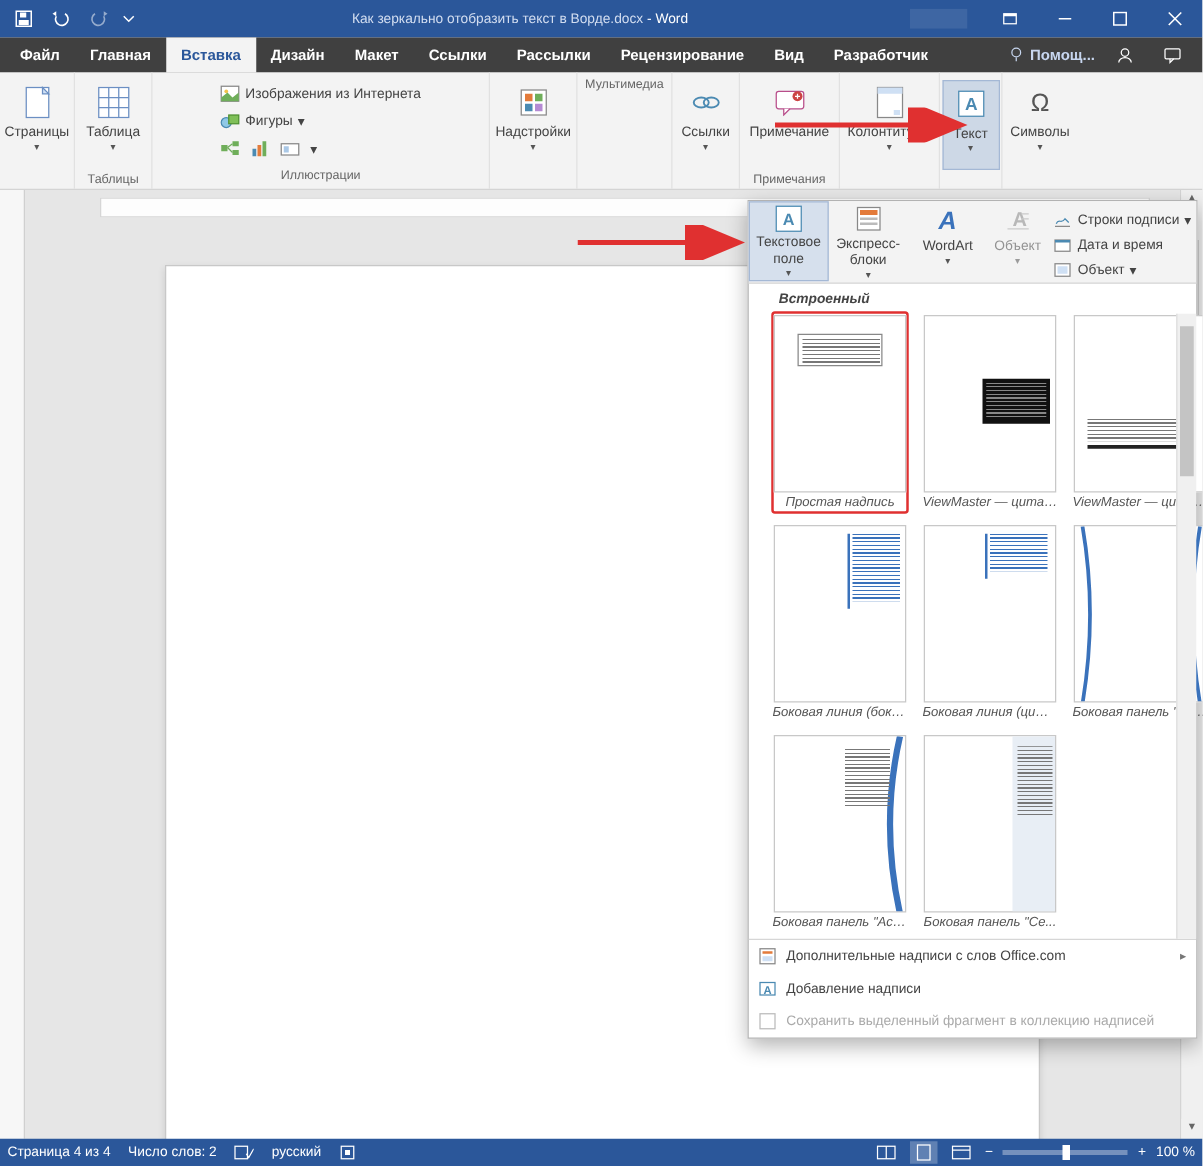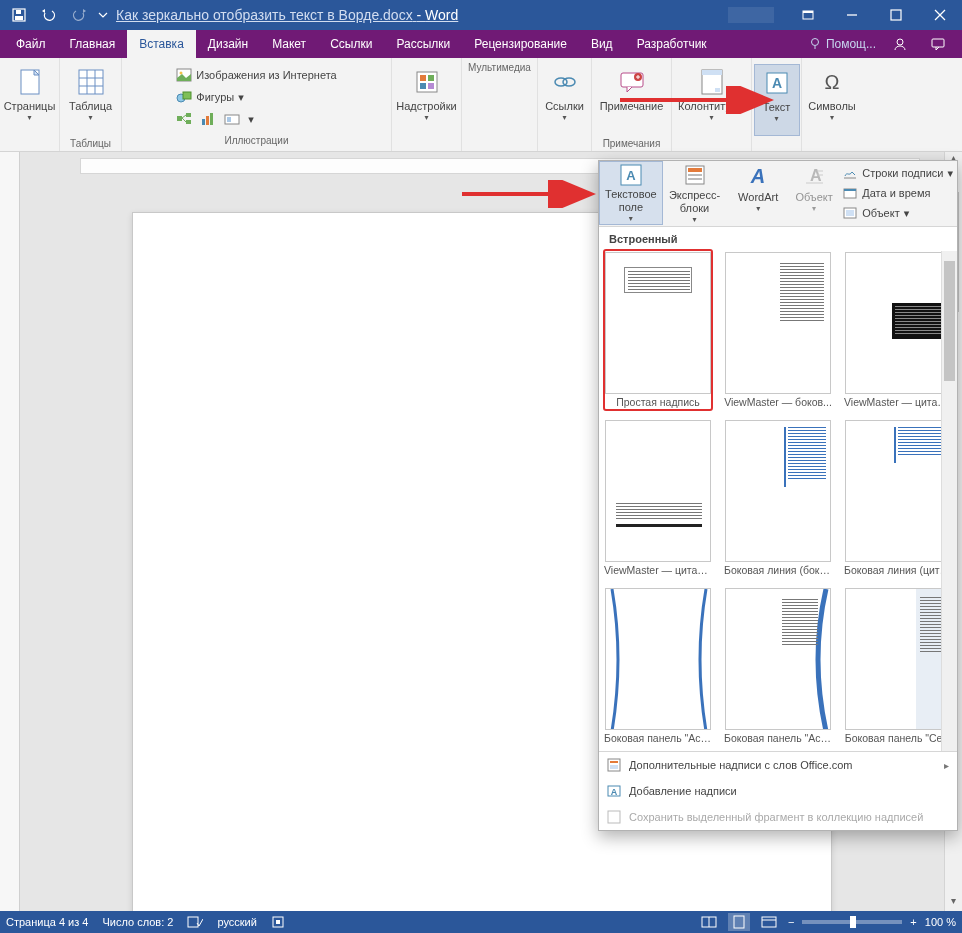--- a/index.html
+++ b/index.html
@@ -2,44 +2,44 @@
 <html><head>
 <meta charset="utf-8">
 <style>
   * { box-sizing: border-box; margin: 0; padding: 0; font-family: "Segoe UI", Tahoma, sans-serif; }
   body { width: 962px; height: 933px; background: #e6e6e6; overflow: hidden; position: relative; }
   
   
   .titlebar { height: 30px; background: #2b579a; display: flex; align-items: center; color: #fff; font-size: 12px; }
   .qat { display: flex; align-items: center; padding: 0 6px; gap: 4px; }
   .qat .icon-btn { width: 26px; height: 26px; display: flex; align-items: center; justify-content: center; cursor: pointer; }
-  .title-text { flex: 1; text-align: left; color: #d2ddf0; font-size: 14px; white-space: nowrap; overflow: hidden; text-decoration: underline; }
+  .title-text { flex: 1; text-align: center; color: #d2ddf0; font-size: 11px; white-space: nowrap; overflow: hidden; }
   .title-text .suffix { color:#fff; }
   .win-controls { display: flex; }
   .win-controls .icon-btn { width: 44px; height: 30px; display: flex; align-items: center; justify-content: center; cursor: pointer; }
   .acct { width:70px; height:30px; display:flex; align-items:center; justify-content:center; }
   
   
-  .tabs { height: 28px; background: #701a75; display: flex; align-items: flex-end; color: #fff; font-size: 12px; padding-left: 4px; }
+  .tabs { height: 28px; background: #404040; display: flex; align-items: flex-end; color: #fff; font-size: 12px; padding-left: 4px; font-weight: bold; }
   .tab { padding: 0 12px; height: 28px; line-height: 28px; cursor: pointer; }
   .tab.active { background: #f3f3f3; color: #2b579a; }
   .tabs .right-zone { margin-left:auto; display:flex; align-items:center; gap:10px; padding-right:10px; }
   .tabs .right-zone .icon-btn { width:28px; height:28px; display:flex; align-items:center; justify-content:center; cursor:pointer; }
   .tabs .tell-me { display:flex; align-items:center; gap:4px; color:#c7d6ef; cursor:text; }
   
   
   .ribbon { background: #f3f3f3; border-bottom: 1px solid #d4d4d4; display: flex; height: 94px; }
   .ribbon-group { border-right: 1px solid #e1e1e1; display:flex; flex-direction:column; align-items:center; padding: 2px 4px; }
   .ribbon-group .controls { flex:1; display:flex; align-items:flex-start; gap:2px; padding-top:4px; }
   .ribbon-group .group-label { font-size: 10px; color:#666; height:16px; line-height:16px; text-align:center; }
   .big-btn { display:flex; flex-direction:column; align-items:center; justify-content:flex-start; width:68px; height:72px; padding-top:2px; cursor:pointer; font-size:11px; color:#444; text-align:center; line-height:1.2; }
   .big-btn.selected { background:#cdd8e6; border:1px solid #a4b8d5; }
   .big-btn .glyph { width:32px; height:32px; margin-bottom:2px; display:flex; align-items:center; justify-content:center; }
   .big-btn .caret { font-size:8px; color:#555; }
-  .small-row { display:flex; flex-direction:column; gap:0; }
+  .small-row { display:flex; flex-direction:column; gap:0;justify-content:flex-end; }
   .small-btn { display:flex; align-items:center; gap:4px; height:22px; padding:0 4px; font-size:11px; color:#444; cursor:pointer; white-space:nowrap; }
   .small-btn .sq { width:16px; height:16px; display:inline-flex; align-items:center; justify-content:center; }
   
   
   .doc-area { position:absolute; top:152px; left:0; right:0; bottom:22px; background:#e6e6e6; display:flex; }
   .ruler-v { width:20px; background:#f7f7f7; border-right:1px solid #d0d0d0; }
   .doc-scroll { flex:1; position:relative; display:flex; justify-content:center; padding-top:60px; }
   .ruler-h { position:absolute; top:6px; left:60px; right:24px; height:16px; background:#fdfdfd; border:1px solid #d6d6d6; }
   .page { width:700px; height:900px; background:#fff; border:1px solid #c8c8c8; box-shadow:0 2px 6px rgba(0,0,0,0.12); }
   .doc-scrollbar { width:18px; background:#f0f0f0; border-left:1px solid #d4d4d4; position:relative; }
@@ -61,21 +61,21 @@
   
   
   .text-panel { position:absolute; top:160px; right:4px; width:360px; background:#fff; border:1px solid #b2b2b2; box-shadow:0 6px 16px rgba(0,0,0,0.3); z-index:40; font-size:11px; color:#444; }
   .text-panel .panel-ribbon { height:66px; background:#f3f3f3; border-bottom:1px solid #d6d6d6; display:flex; }
   .text-panel .panel-ribbon .big-btn { width:66px; height:64px; }
   .text-panel .panel-ribbon .big-btn .glyph { width:26px; height:26px; }
   .text-panel .panel-ribbon .big-btn.selected { background:#d6e0ed; border:1px solid #a4b8d5; }
   .text-panel .panel-ribbon .small-row { padding-top:2px; }
   .text-panel .panel-ribbon .small-btn { height:20px; }
   
-  .text-panel .gallery { padding:4px 0 4px 4px; position:relative; }
+  .text-panel .gallery { padding:4px 0 4px 18px; position:relative;font-style:italic; }
   .text-panel .gallery-head { padding:2px 6px 4px; color:#444; font-weight:600; }
   .text-panel .gallery-scroll { width:16px; position:absolute; top:24px; right:0; bottom:0; background:#f0f0f0; border-left:1px solid #ddd; }
   .text-panel .gallery-scroll .thumb { position:absolute; left:2px; right:2px; top:10px; height:120px; background:#c4c4c4; }
   .gallery-grid { display:grid; grid-template-columns:repeat(3, 110px); gap:6px 10px; padding-right:16px; }
   .g-item { display:flex; flex-direction:column; align-items:center; gap:2px; cursor:pointer; padding:3px 0; }
   .g-item.selected { border:2px solid #e03030; border-radius:3px; padding:1px 0; }
   .g-thumb { width:106px; height:142px; background:#fff; border:1px solid #c8c8c8; position:relative; overflow:hidden; }
   .g-label { font-size:10.5px; color:#555; width:108px; white-space:nowrap; overflow:hidden; text-overflow:ellipsis; text-align:center; }
   
   .g-thumb .tb-box { position:absolute; border:1px solid #888; }
@@ -499,26 +499,20 @@
         <div class="g-item selected">
           <div class="g-thumb">
             <div class="tb-box" style="left:18px;top:14px;width:68px;height:26px">
               <div class="bglines" style="position:absolute;left:3px;top:3px;width:62px;height:20px"></div>
             </div>
           </div>
           <div class="g-label">Простая надпись</div>
         </div>
         <div class="g-item">
           <div class="g-thumb">
-            <div class="bglines" style="left:54px;top:10px;width:44px;height:60px"></div>
-          </div>
-          <div class="g-label">ViewMaster — боков...</div>
-        </div>
-        <div class="g-item">
-          <div class="g-thumb">
             <div style="position:absolute;left:46px;top:50px;width:54px;height:36px;background:#111">
               <div class="bglines" style="position:absolute;left:3px;top:3px;width:48px;height:30px;filter:invert(1)"></div>
             </div>
           </div>
           <div class="g-label">ViewMaster — цитата...</div>
         </div>
         <div class="g-item">
           <div class="g-thumb">
             <div class="tb-box" style="left:10px;top:82px;width:86px;height:24px;border:none">
               <div class="bglines" style="position:absolute;left:0;top:0;width:86px;height:18px"></div>

